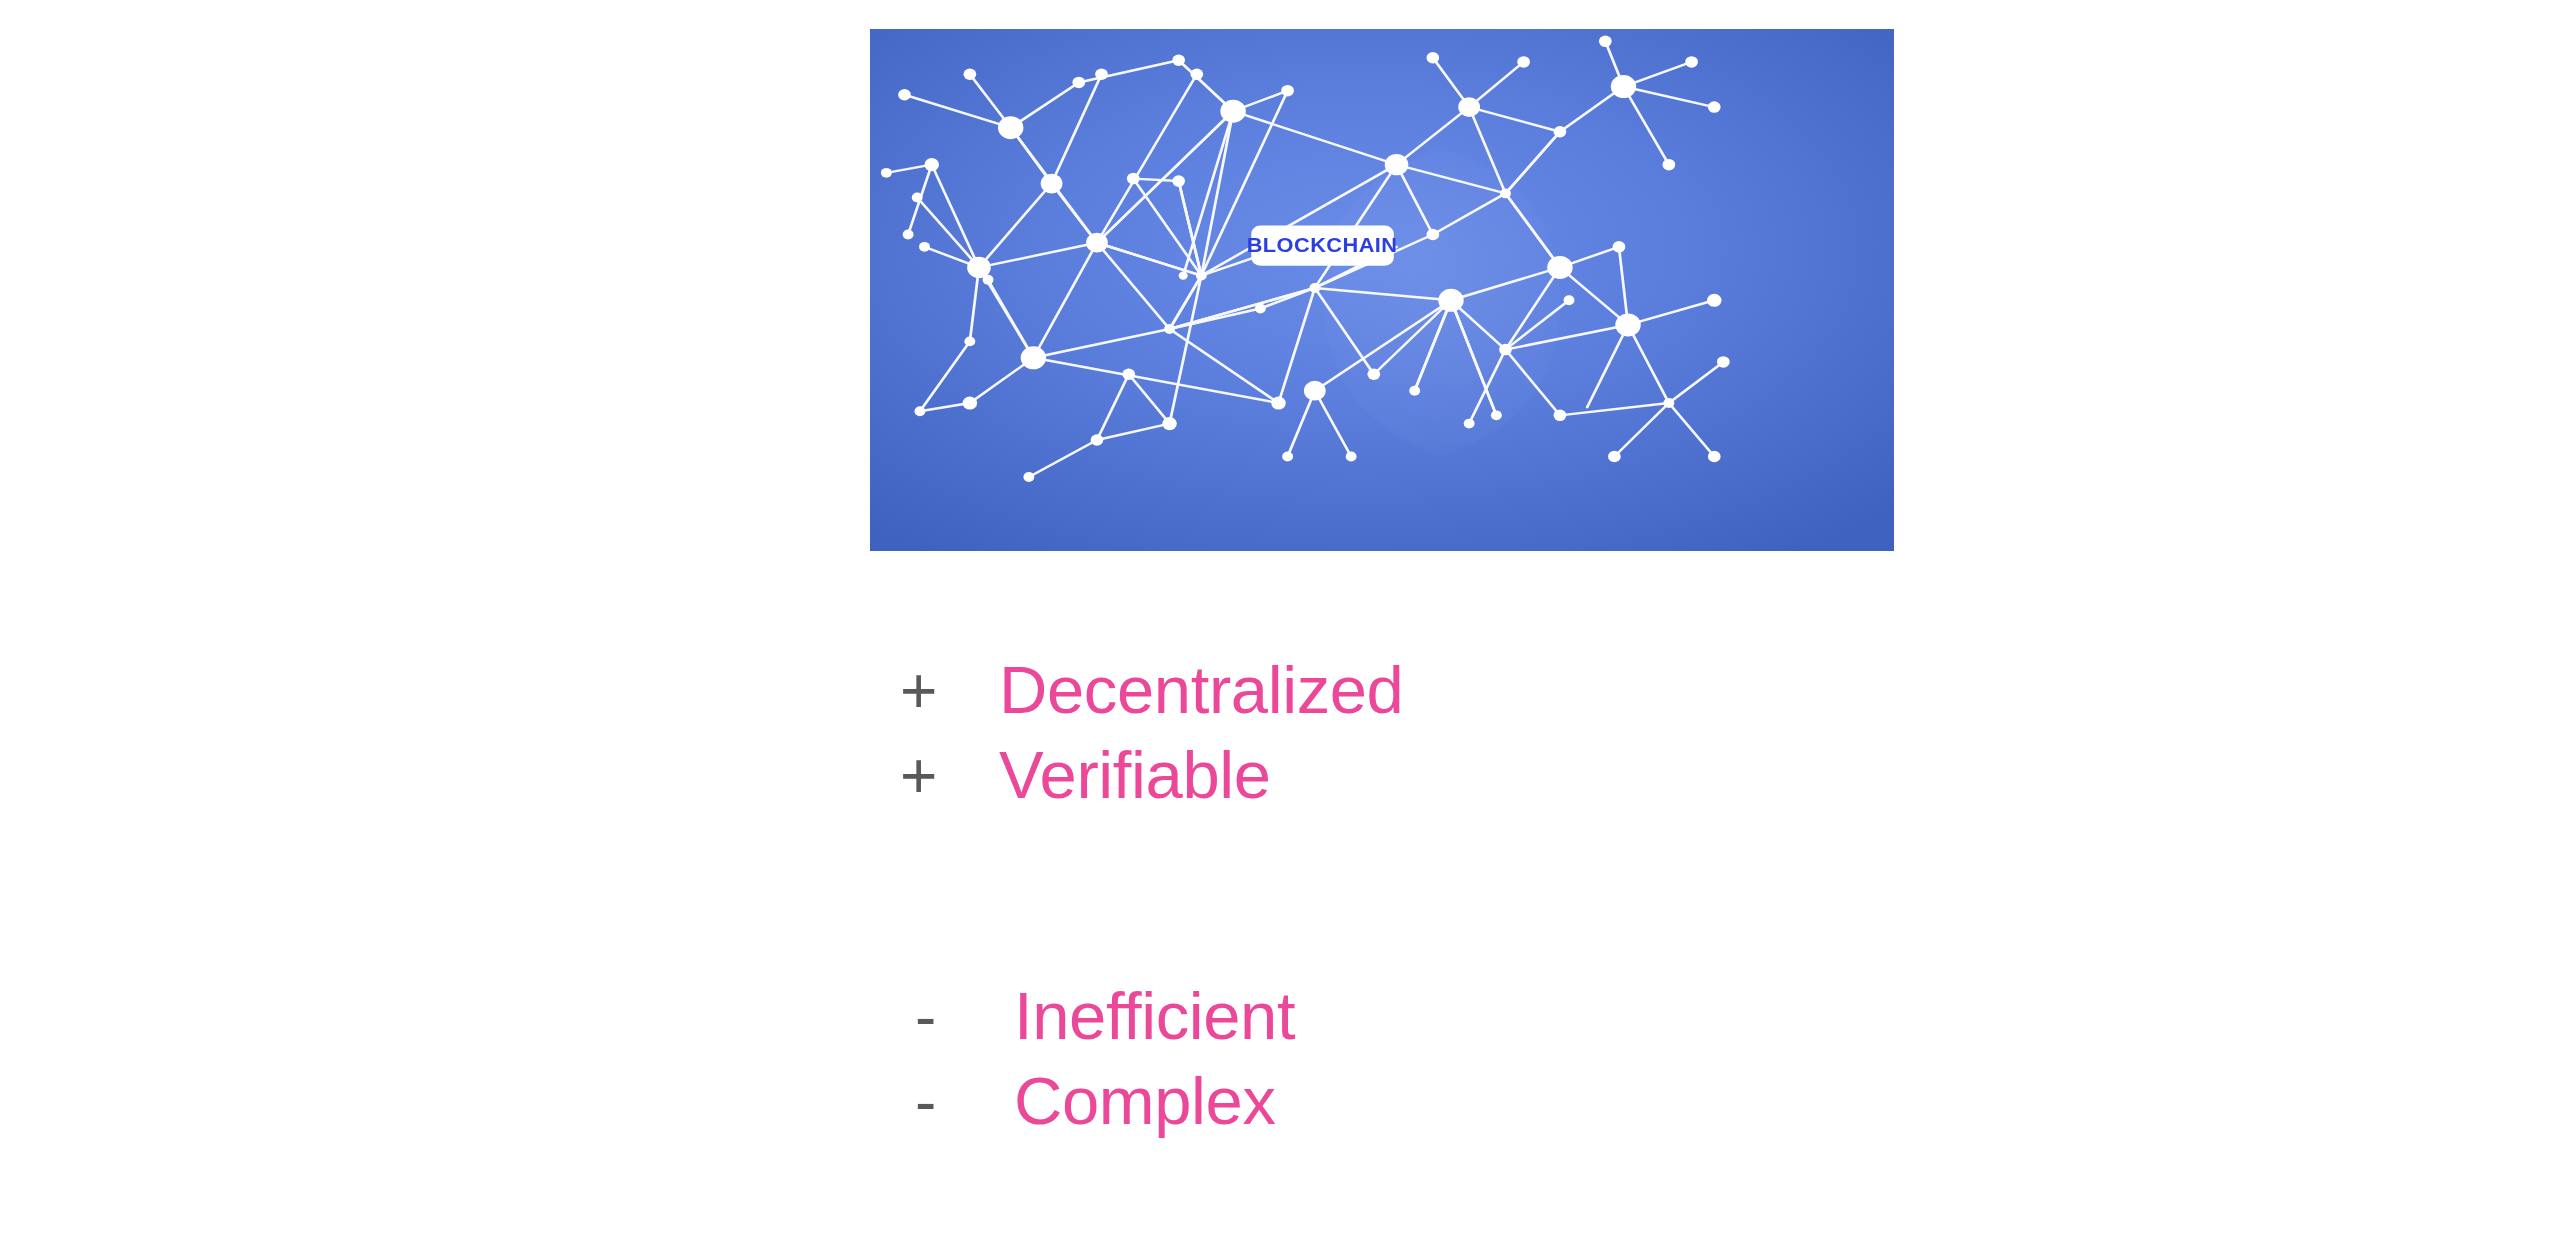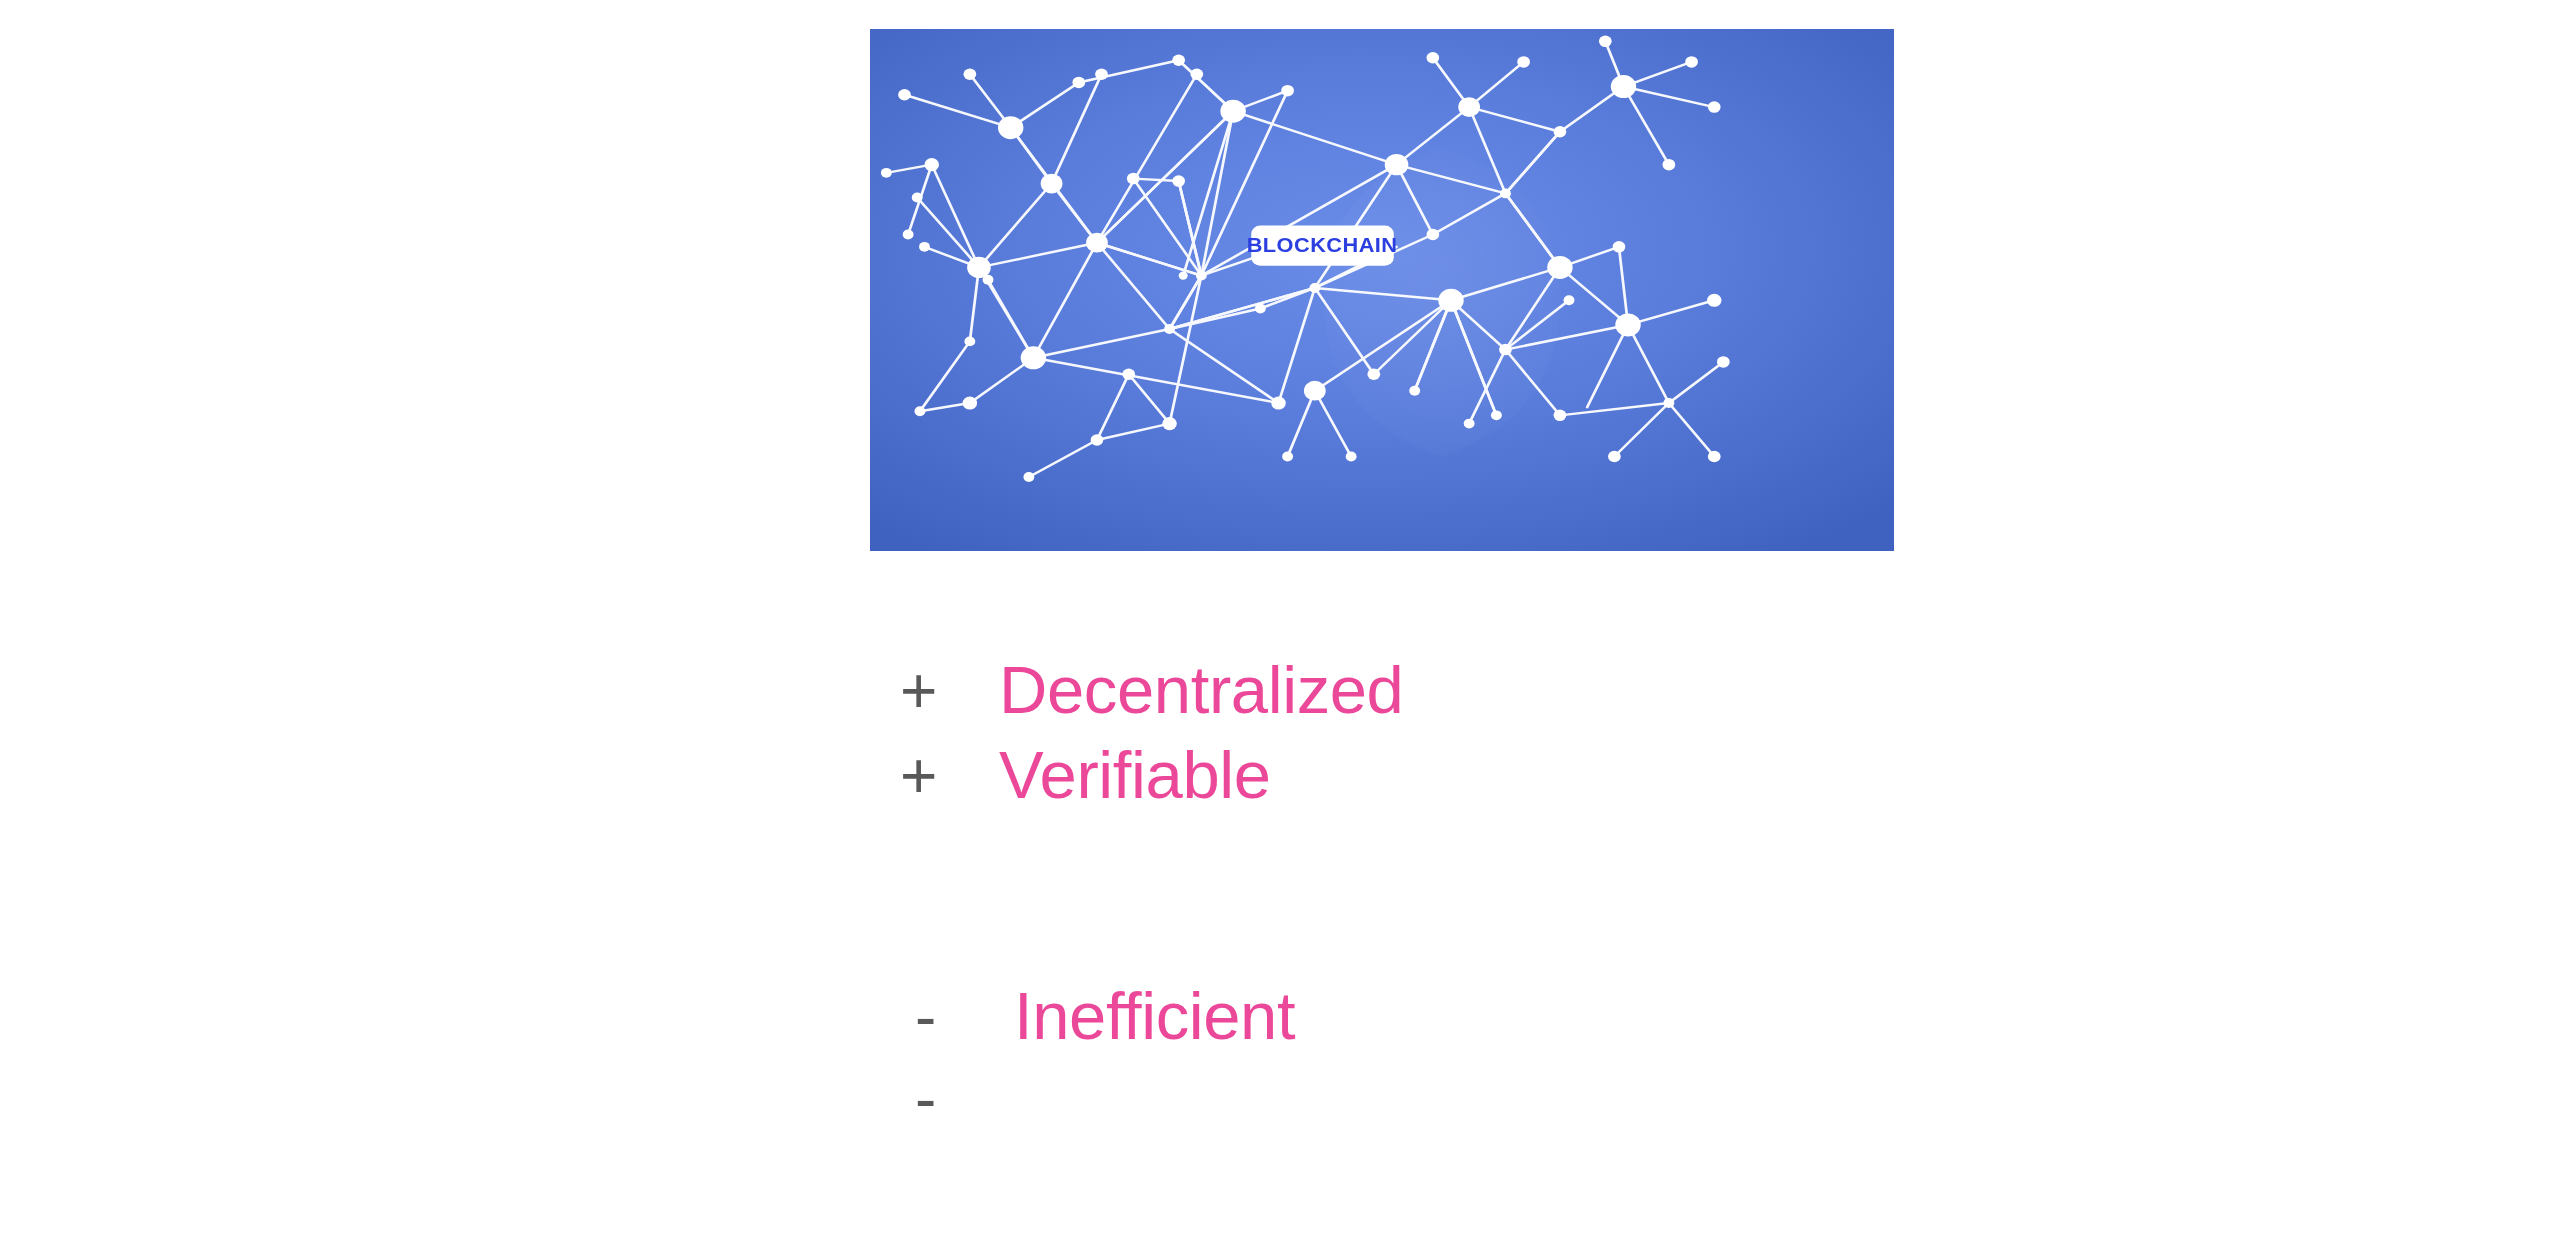--- a/index.html
+++ b/index.html
@@ -292,15 +292,16 @@
   </div>
 </div>
 
 <div id="cons-list" class="bullet-list">
   <div class="bullet-row">
     <span class="bullet-sign minus">-</span>
     <span class="bullet-label">Inefficient</span>
   </div>
   <div class="bullet-row">
     <span class="bullet-sign minus">-</span>
+    <span class="bullet-label">Complex</span>
   </div>
 </div>
 
 
 </body></html>

